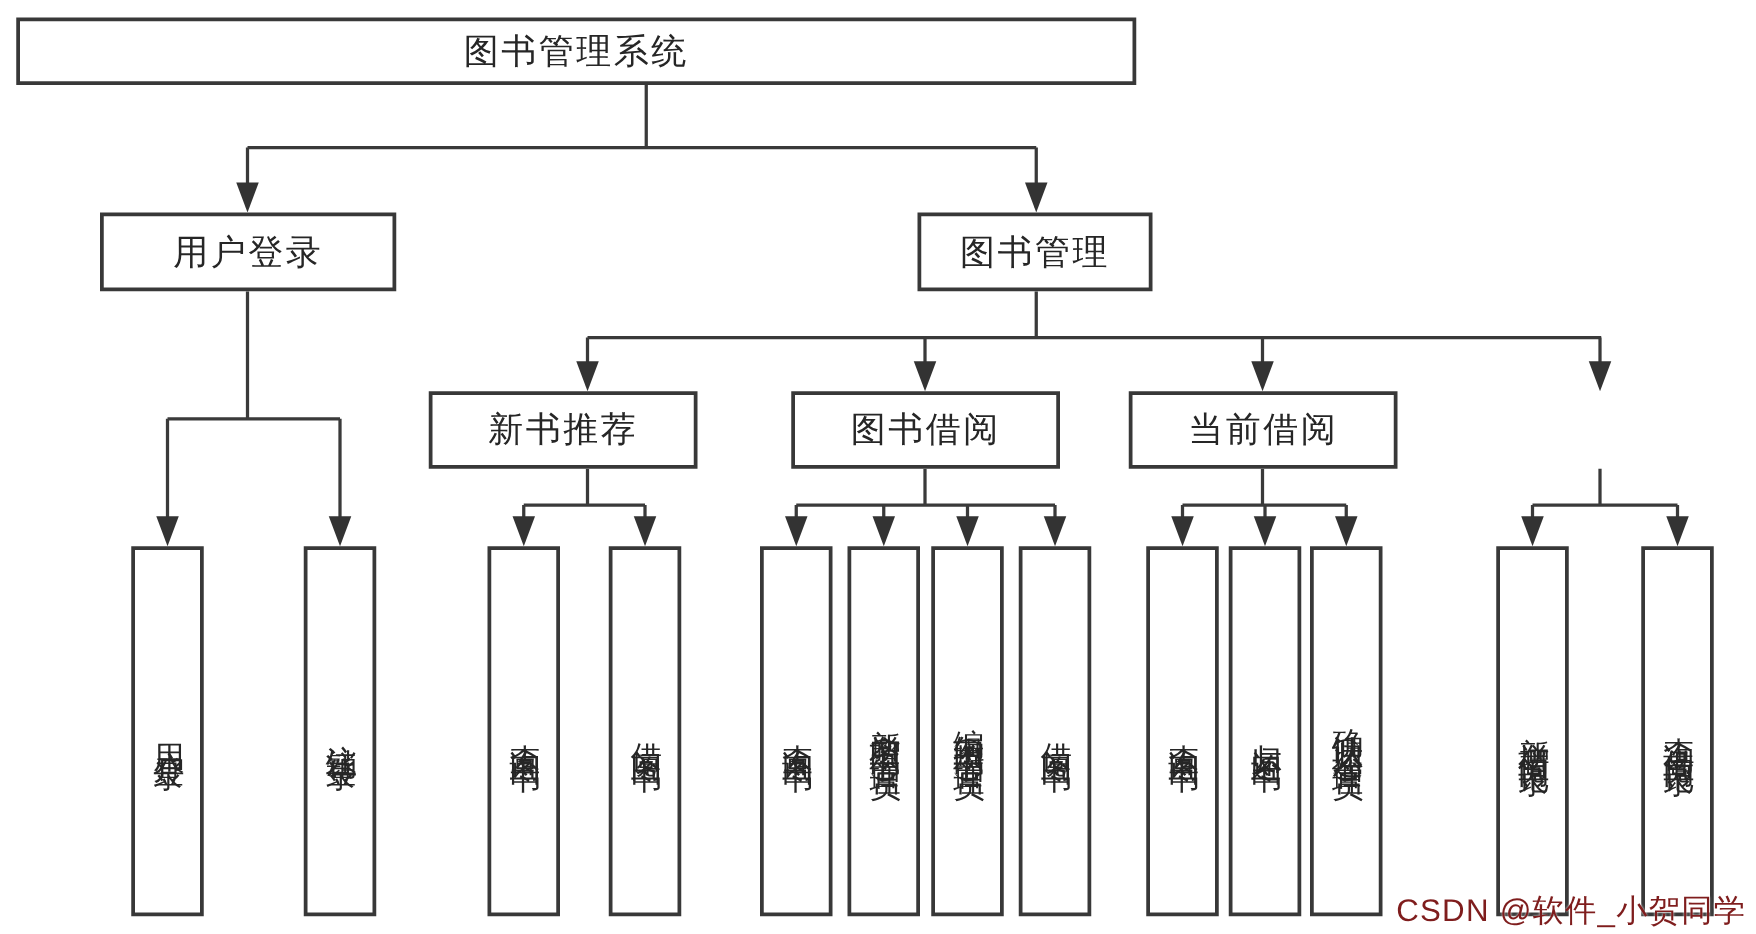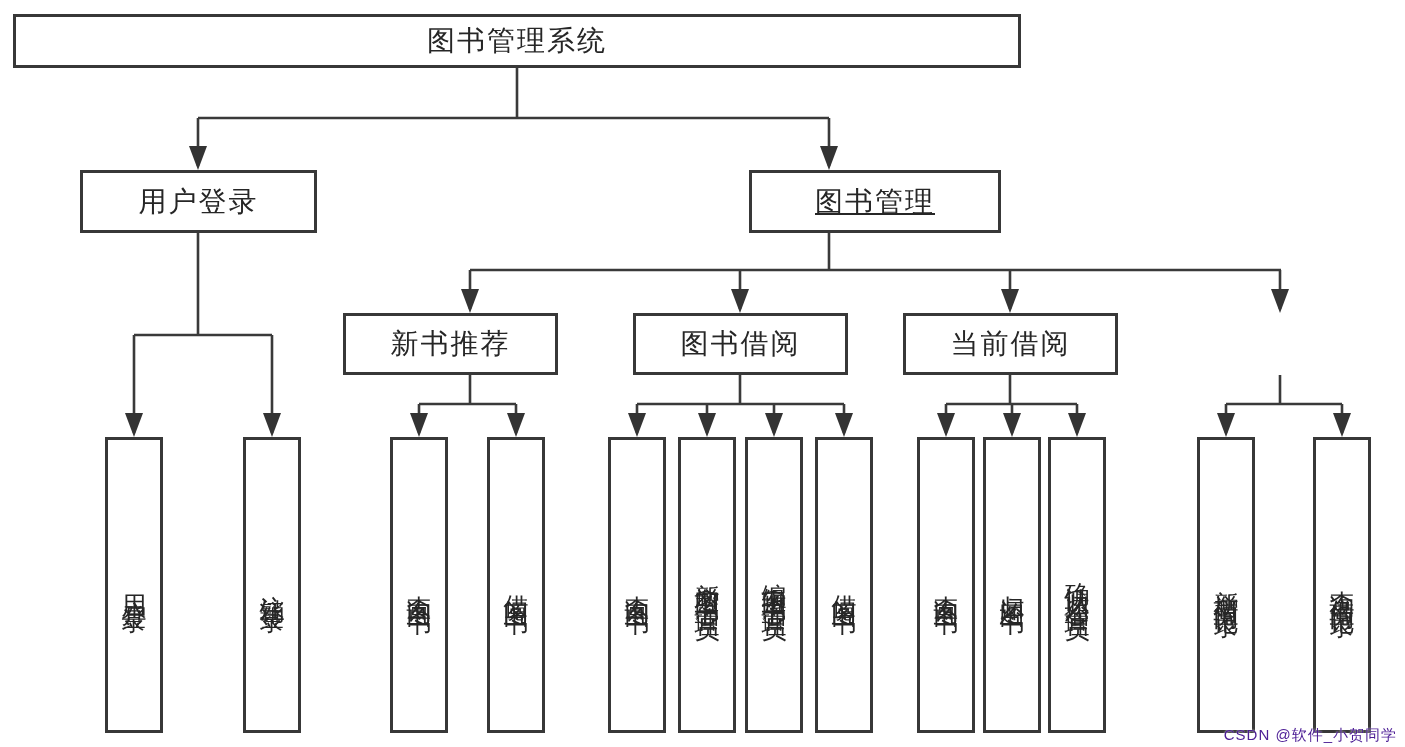--- a/index.html
+++ b/index.html
@@ -17,21 +17,21 @@
   }
   .leaf{
     position:absolute;box-sizing:border-box;border:3px solid #383838;background:#ffffff;
     top:437px;width:58px;height:296px;
     display:flex;align-items:center;justify-content:center;
     writing-mode:vertical-rl;text-orientation:mixed;
     font-size:25px;letter-spacing:5px;line-height:1;
   }
   .watermark{
     position:absolute;right:8px;bottom:2px;
-    font-size:15px;letter-spacing:1px;color:#4c1d95;
+    font-size:25px;letter-spacing:1px;color:#7f1d1d;
     text-shadow:0 0 2px #ffffff;white-space:nowrap;
   }
 </style>
 </head>
 <body>
 
 <div id="canvas">
 
   <svg id="connectors" viewBox="0 0 1405 747" xmlns="http://www.w3.org/2000/svg" aria-hidden="true">
 
@@ -62,24 +62,24 @@
     <path d="M1010 375 V404 M946 404 H1077 M946 404 V433 M1012 404 V433 M1077 404 V433"></path>
     <polygon points="937,413 955,413 946,437"></polygon>
     <polygon points="1003,413 1021,413 1012,437"></polygon>
     <polygon points="1068,413 1086,413 1077,437"></polygon>
 
     <path d="M1280 375 V404 M1226 404 H1342 M1226 404 V433 M1342 404 V433"></path>
     <polygon points="1217,413 1235,413 1226,437"></polygon>
     <polygon points="1333,413 1351,413 1342,437"></polygon>
   </svg>
 
-  <div class="hnode" style="left:13px;top:14px;width:1008px;height:54px;">图书管理系统</div>
+  <div class="hnode" style="left:13px;top:14px;width:896px;height:54px;">图书管理系统</div>
 
   <div class="hnode" style="left:80px;top:170px;width:237px;height:63px;">用户登录</div>
-  <div class="hnode" style="left:749px;top:170px;width:252px;height:63px;text-decoration:underline;">图书管理</div>
+  <div class="hnode" style="left:734px;top:170px;width:188px;height:63px;">图书管理</div>
 
   <div class="hnode" style="left:343px;top:313px;width:215px;height:62px;">新书推荐</div>
   <div class="hnode" style="left:903px;top:313px;width:215px;height:62px;">当前借阅</div>
   <div class="hnode" style="left:633px;top:313px;width:215px;height:62px;">图书借阅</div>
 
   <div class="leaf" style="left:105px;">用户登录</div>
   <div class="leaf" style="left:243px;">注销登录</div>
 
   <div class="leaf" style="left:390px;">查询图书</div>
   <div class="leaf" style="left:487px;">借阅图书</div>

